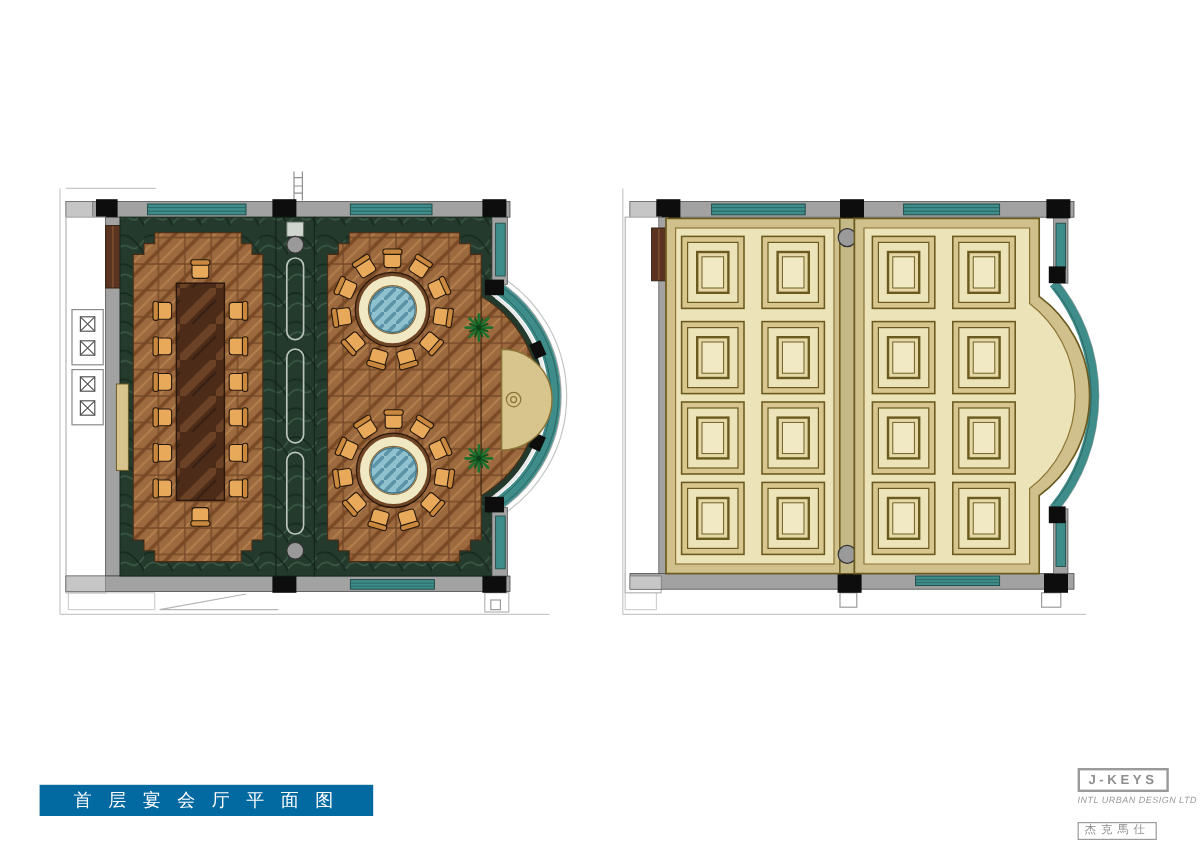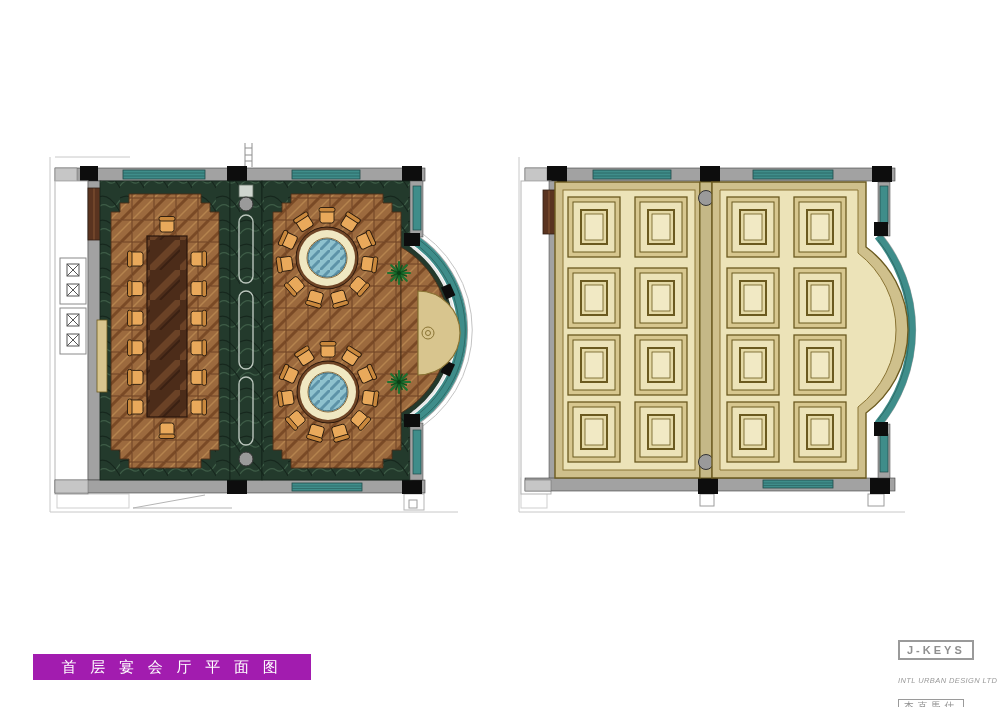--- a/index.html
+++ b/index.html
@@ -1,26 +1,26 @@
 <!DOCTYPE html>
 <html><head>
 <meta charset="utf-8">
 <style>
   html,body{margin:0;padding:0;background:#ffffff;}
   .page{position:relative;width:1000px;height:707px;background:#ffffff;overflow:hidden;
         font-family:"Liberation Sans",sans-serif;}
   svg.plan{position:absolute;left:0;top:0;}
   .title-bar{position:absolute;left:33px;top:654px;width:278px;height:26px;
-             background:#a21caf;color:#ffffff;display:flex;align-items:center;justify-content:center;
+             background:#0369a1;color:#ffffff;display:flex;align-items:center;justify-content:center;
              font-family:"Liberation Serif",serif;font-size:15px;letter-spacing:5px;white-space:nowrap;}
   .logo-block{position:absolute;left:898px;top:640px;width:96px;text-align:left;
               color:#8f8f8f;line-height:1.1;}
   .logo-brand{display:inline-block;border:2px solid #9a9a9a;padding:2px 7px;
               font-size:11px;font-weight:bold;letter-spacing:3px;color:#8f8f8f;}
-  .logo-sub{font-size:7.5px;font-style:italic;letter-spacing:0.4px;color:#9a9a9a;margin-top:17px;white-space:nowrap;}
+  .logo-sub{font-size:7.5px;font-style:italic;letter-spacing:0.4px;color:#9a9a9a;margin-top:3px;white-space:nowrap;}
   .logo-cn{display:inline-block;border:1px solid #9a9a9a;padding:1px 5px;margin-top:14px;
            font-size:9.5px;letter-spacing:4px;color:#8f8f8f;font-family:"Liberation Serif",serif;}
 </style>
 </head>
 <body>
 
 <div class="page">
 
 <svg class="plan" width="1000" height="707" viewBox="0 0 1000 707">
 <defs>

